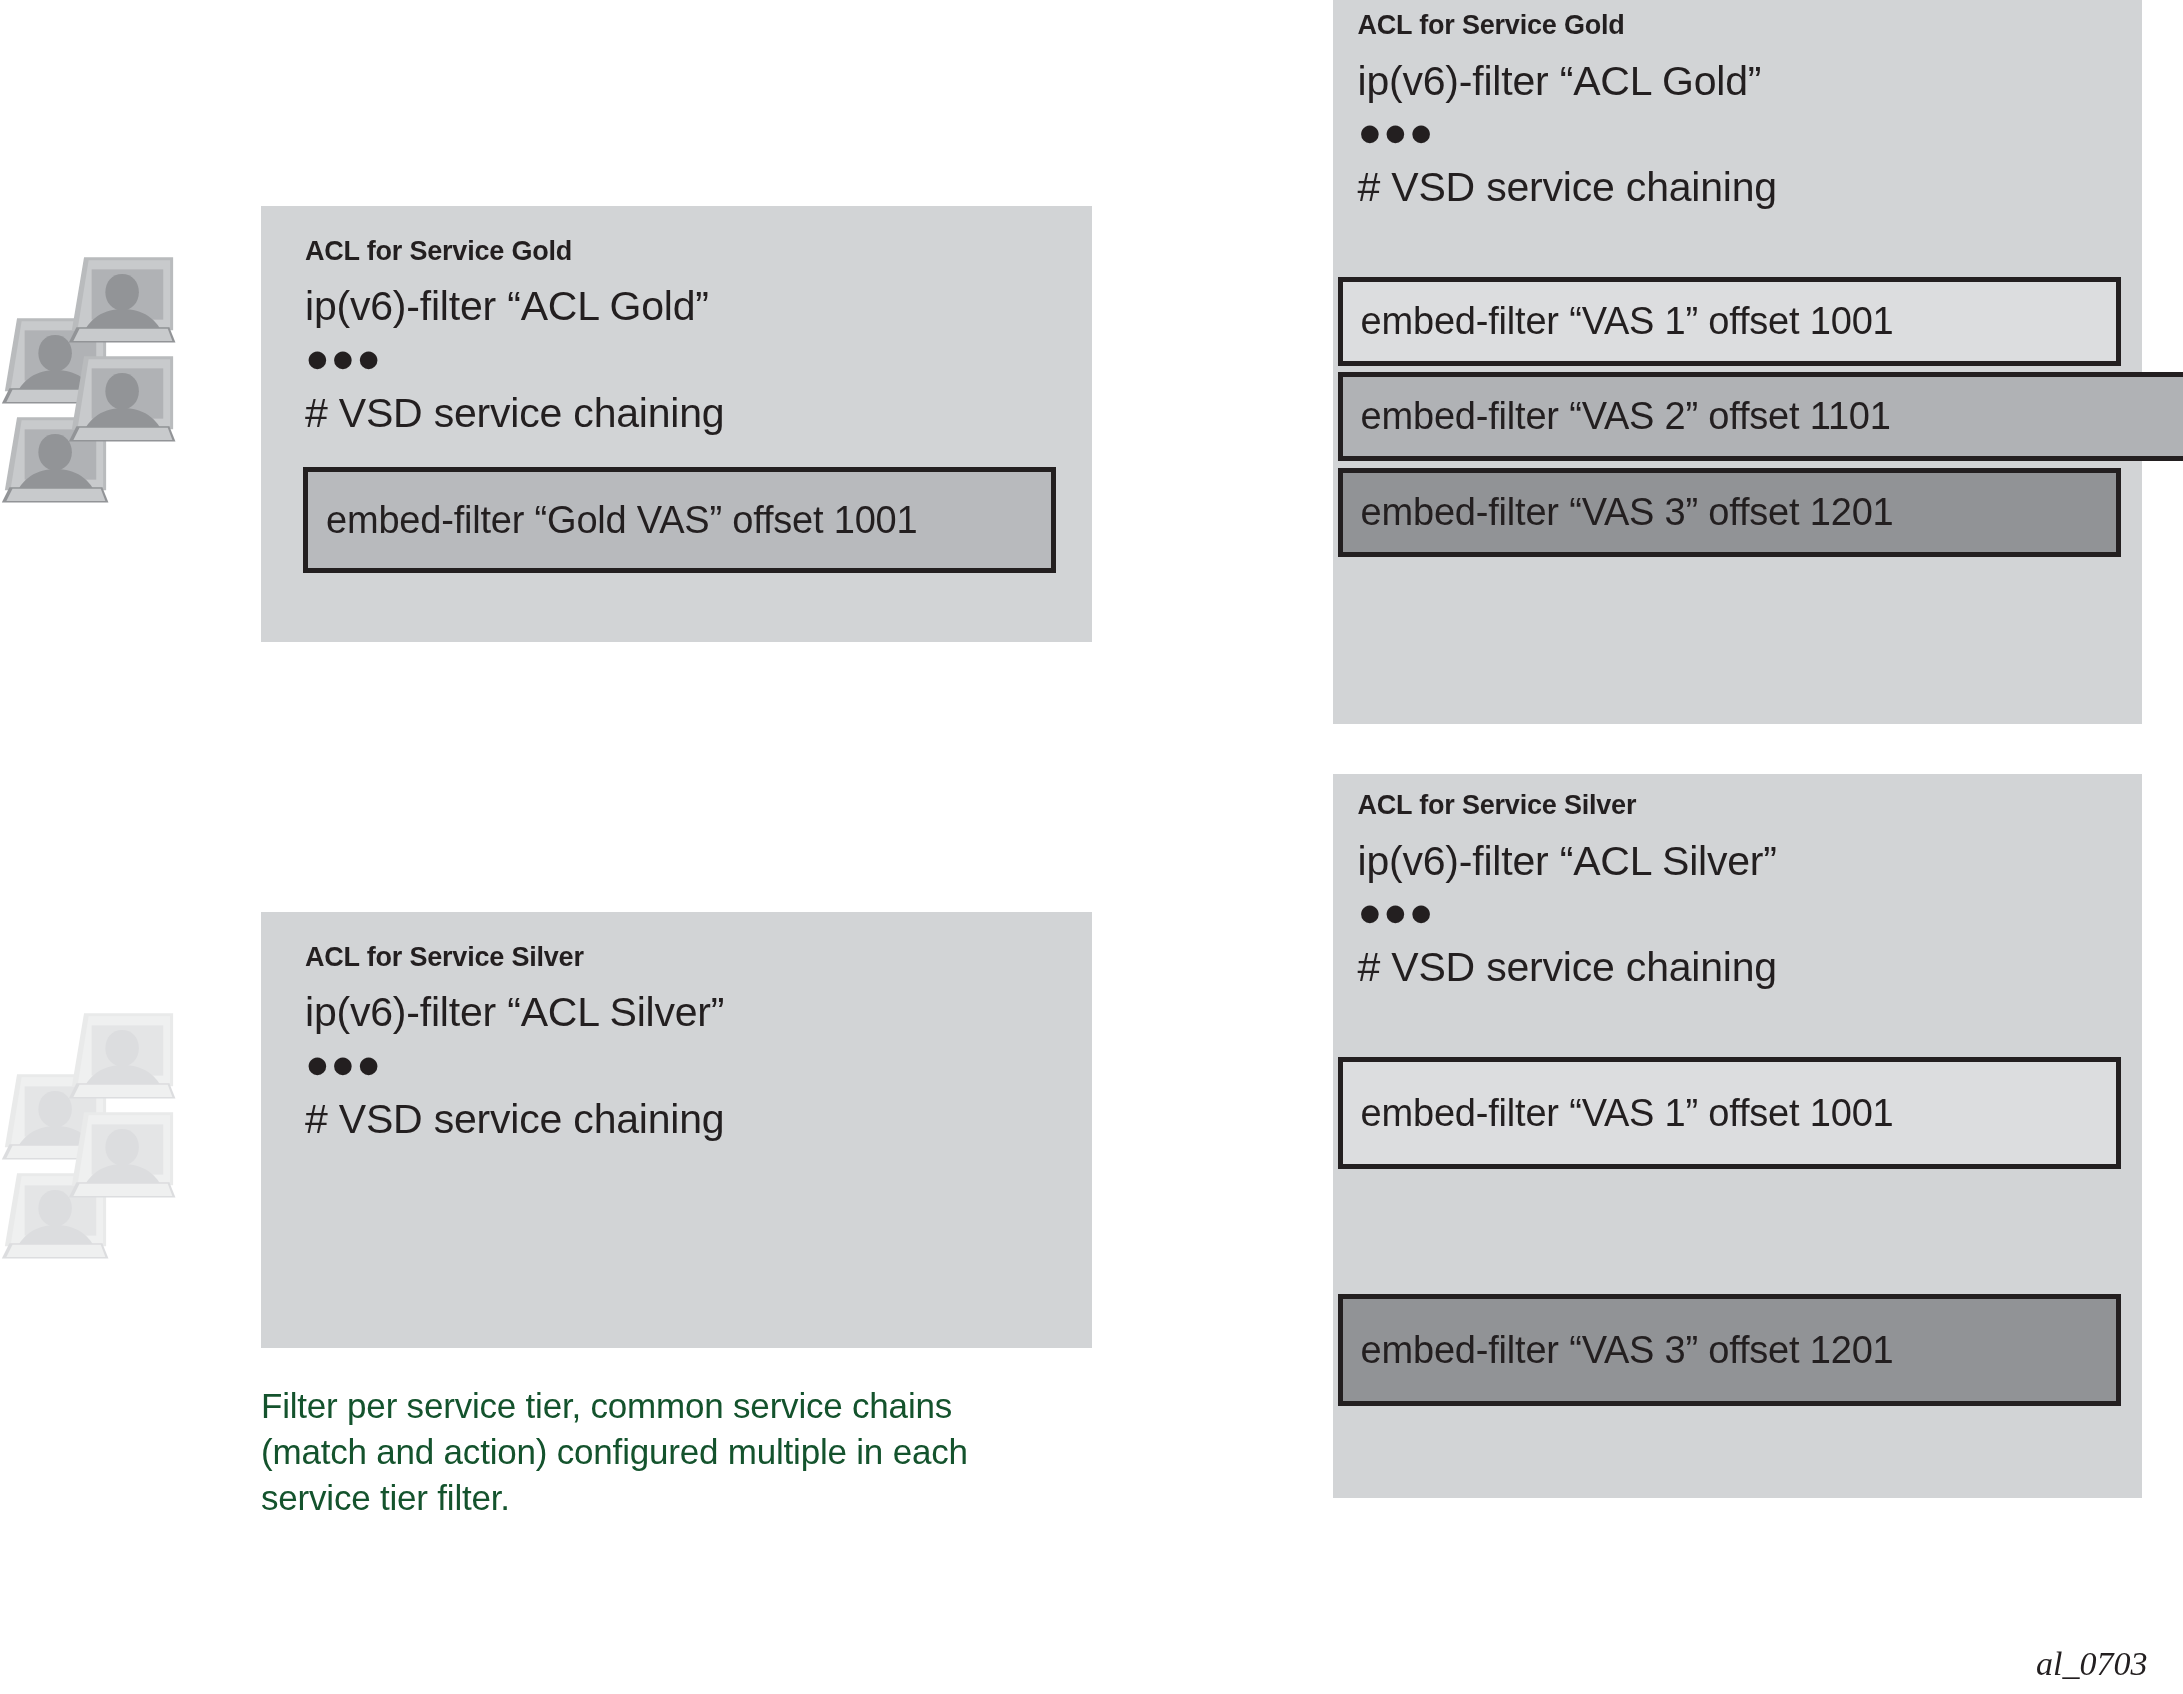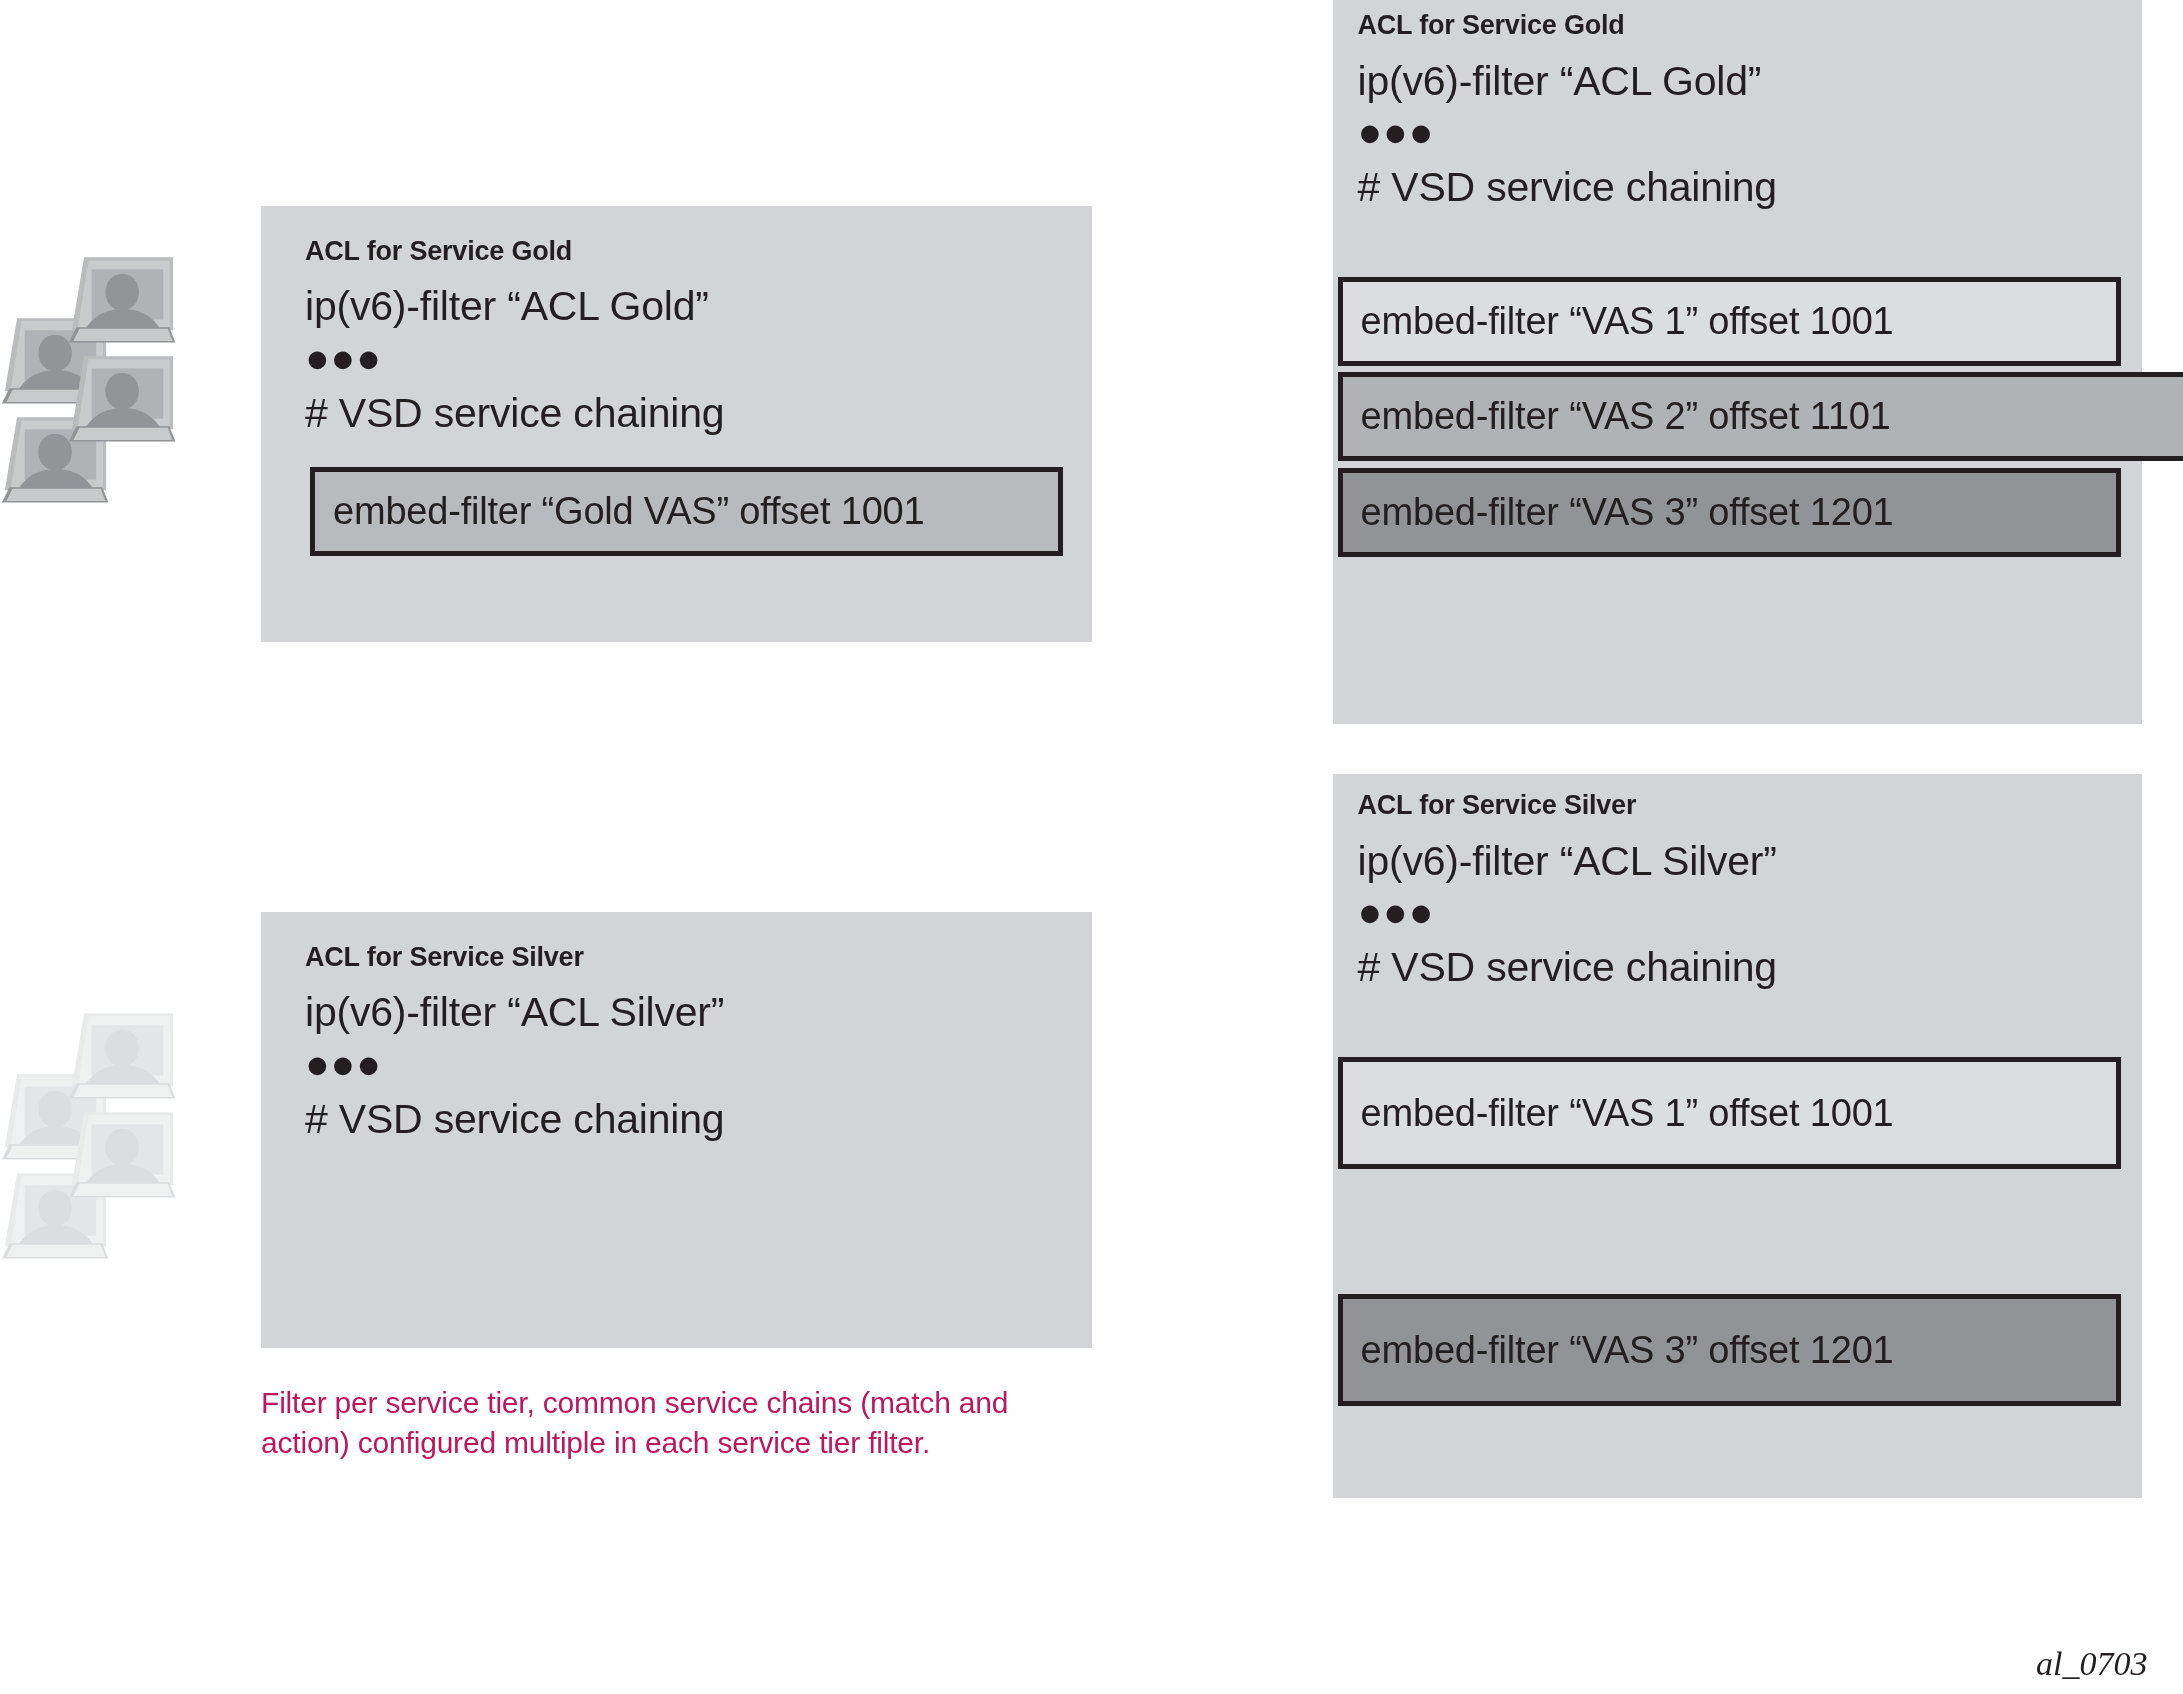--- a/index.html
+++ b/index.html
@@ -79,24 +79,24 @@
 
   .tone-gold-vas   { background: #b8babd; }
   .tone-silver-vas { background: #f0f1f1; }
   .tone-vas1       { background: #dcdddf; }
   .tone-vas2       { background: #b0b2b5; }
   .tone-vas3       { background: #919396; }
 
   
   .caption {
     position: absolute;
-    font-size: 30px;
+    font-size: 35px;
     line-height: 1.32;
     letter-spacing: -0.2px;
-    color: #be185d;
+    color: #14532d;
   }
   .figure-id {
     position: absolute;
     font-family: "Liberation Serif", serif;
     font-style: italic;
     font-size: 34px;
     color: #231f20;
     white-space: nowrap;
   }
 </style>
@@ -197,21 +197,21 @@
         <path d="M8 126 L16 110 L132 110 L138 126 Z" fill="#eff0f0"></path>
       </svg>
     </div>
   </div>
 
   <div class="acl-panel" style="left:261px; top:206px; width:831px; height:436px;">
     <div class="acl-title" style="position:absolute; left:44px; top:31px;">ACL for Service Gold</div>
     <div class="acl-line" style="position:absolute; left:44px; top:79px;">ip(v6)-filter “ACL Gold”</div>
     <div class="acl-ellipsis" style="position:absolute; left:44px; top:138px;">●●●</div>
     <div class="acl-line" style="position:absolute; left:44px; top:186px;"># VSD service chaining</div>
-    <div class="filter-box tone-gold-vas" style="left:49px; top:261px; width:753px; height:89px;">
+    <div class="filter-box tone-gold-vas" style="left:42px; top:261px; width:753px; height:106px;">
       <span class="filter-box-label">embed-filter “Gold VAS” offset 1001</span>
     </div>
   </div>
 
   <div class="acl-panel" style="left:261px; top:912px; width:831px; height:436px;">
     <div class="acl-title" style="position:absolute; left:44px; top:31px;">ACL for Service Silver</div>
     <div class="acl-line" style="position:absolute; left:44px; top:79px;">ip(v6)-filter “ACL Silver”</div>
     <div class="acl-ellipsis" style="position:absolute; left:44px; top:138px;">●●●</div>
     <div class="acl-line" style="position:absolute; left:44px; top:186px;"># VSD service chaining</div>
   </div>

